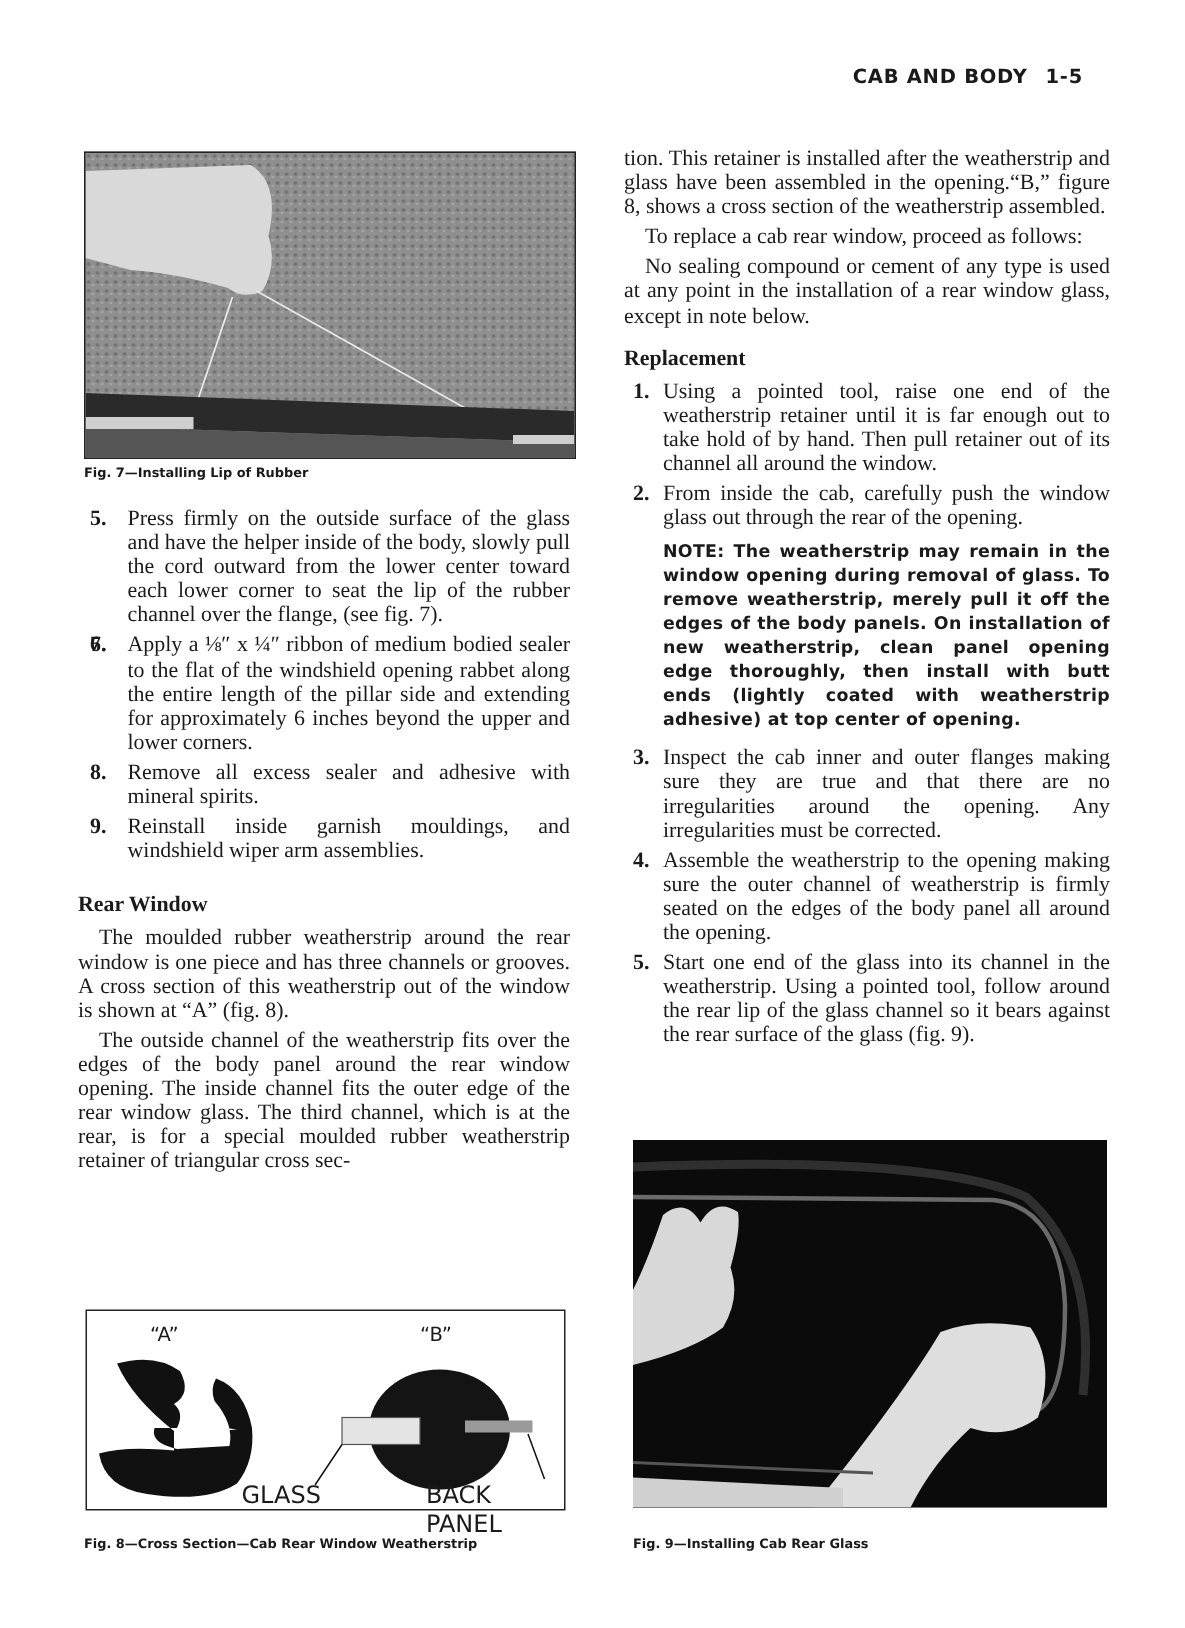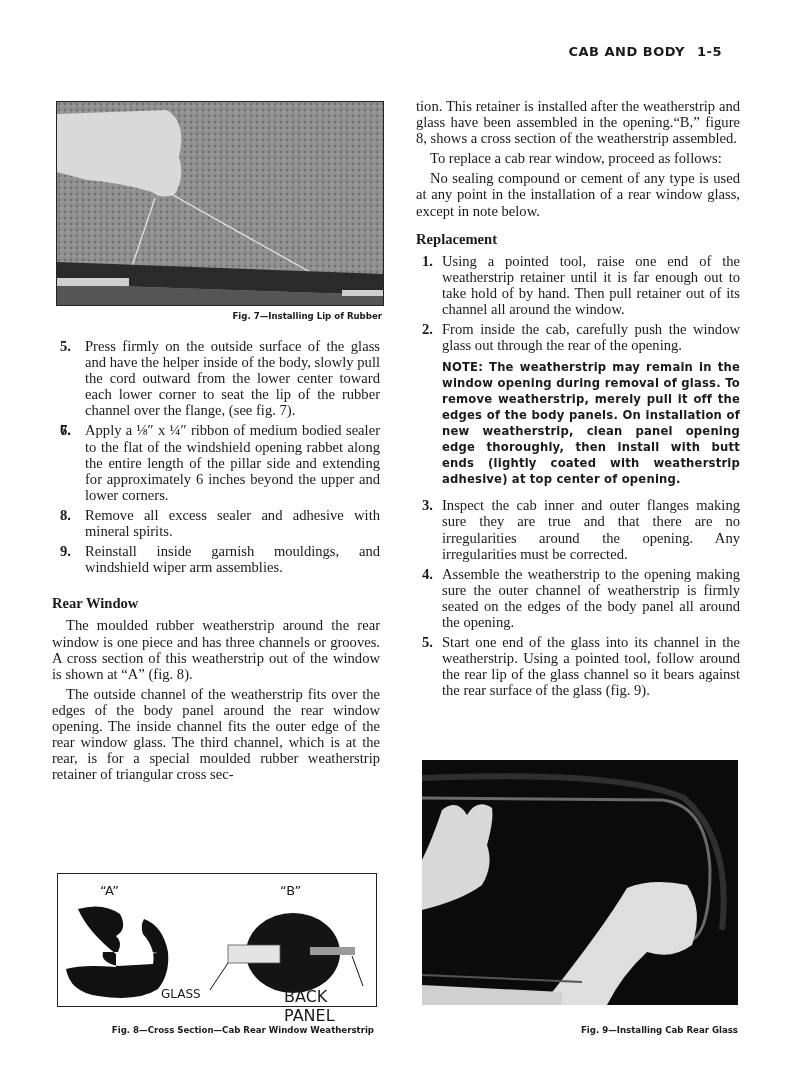--- a/index.html
+++ b/index.html
@@ -6,21 +6,21 @@
   body { width:790px; height:1085px; position:relative; overflow:hidden; color:#1a1a1a; }
 
   .running-head { position:absolute; top:44px; right:68px; font-family:"DejaVu Sans","Liberation Sans",sans-serif; font-weight:bold; font-size:13px; letter-spacing:0.5px; }
   .running-head .pg { margin-left:12px; }
 
   .col { position:absolute; font-family:"Liberation Serif","DejaVu Serif",serif; font-size:14.6px; line-height:16.1px; text-align:justify; }
   .col-left { left:52px; width:328px; }
   .col-right { left:416px; width:324px; }
 
   .fig-photo { position:absolute; overflow:hidden; border:1px solid #222; }
-  .caption { position:absolute; font-family:"DejaVu Sans","Liberation Sans",sans-serif; font-weight:bold; font-size:8.6px; text-align:right; }
+  .caption { position:absolute; font-family:"DejaVu Sans","Liberation Sans",sans-serif; font-weight:bold; font-size:8.6px; text-align:left; }
 
   ol.steps { list-style:none; margin:0; padding:0; }
   ol.steps li { position:relative; padding-left:33px; margin:0 0 4px 0; }
   ol.steps li .num { position:absolute; left:8px; top:0; font-weight:bold; }
   ol.steps.right li { padding-left:26px; }
   ol.steps.right li .num { left:6px; }
 
   .heading { font-weight:bold; margin:0 0 6px 0; }
   p.par { margin:0 0 4px 0; text-indent:14px; }
   p.par.noindent { text-indent:0; }
@@ -77,21 +77,21 @@
     <path d="M20,35 Q45,28 62,40 Q70,55 58,62 Q65,68 60,78 L45,78 Q42,88 60,92 L95,90 Q98,75 85,60 Q82,52 86,45 Q105,52 110,78 Q112,100 100,115 Q80,128 40,122 Q12,118 8,95 Q25,90 58,93 L58,80 Q30,58 20,35 Z" fill="#111"></path>
     <polygon points="62,74 100,79 62,82" fill="#fff"></polygon>
     <ellipse cx="235" cy="79" rx="47" ry="40" fill="#141414"></ellipse>
     <rect x="170" y="71" width="52" height="18" fill="#e4e4e4" stroke="#555" stroke-width="0.8"></rect>
     <rect x="252" y="73" width="45" height="8" fill="#9a9a9a"></rect>
     <line x1="170" y1="89" x2="152" y2="116" stroke="#111" stroke-width="1"></line>
     <line x1="294" y1="82" x2="305" y2="112" stroke="#111" stroke-width="1"></line>
   </svg>
   <div class="lbl" style="left:42px; top:9px;">“A”</div>
   <div class="lbl" style="left:222px; top:9px;">“B”</div>
-  <div class="lbl" style="left:103px; top:113px; font-size:12px;">GLASS</div>
+  <div class="lbl" style="left:103px; top:113px; font-size:16px;">GLASS</div>
   <div class="lbl" style="left:226px; top:113px; font-size:16px;">BACK PANEL</div>
 </div>
 <div class="caption" style="left:56px; top:1025px; width:318px;">Fig. 8—Cross Section—Cab Rear Window Weatherstrip</div>
 
 <div class="col col-right" style="top:98px;">
   <p class="par noindent">tion. This retainer is installed after the weatherstrip and glass have been assembled in the opening.“B,” figure 8, shows a cross section of the weatherstrip assembled.</p>
   <p class="par">To replace a cab rear window, proceed as follows:</p>
   <p class="par">No sealing compound or cement of any type is used at any point in the installation of a rear window glass, except in note below.</p>
   <div style="height:8px;"></div>
   <div class="heading">Replacement</div>

